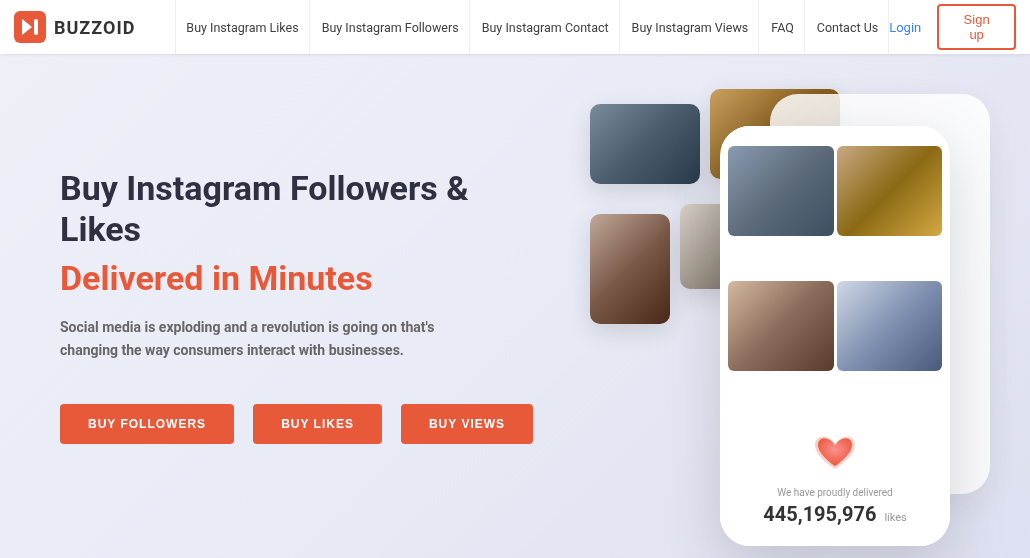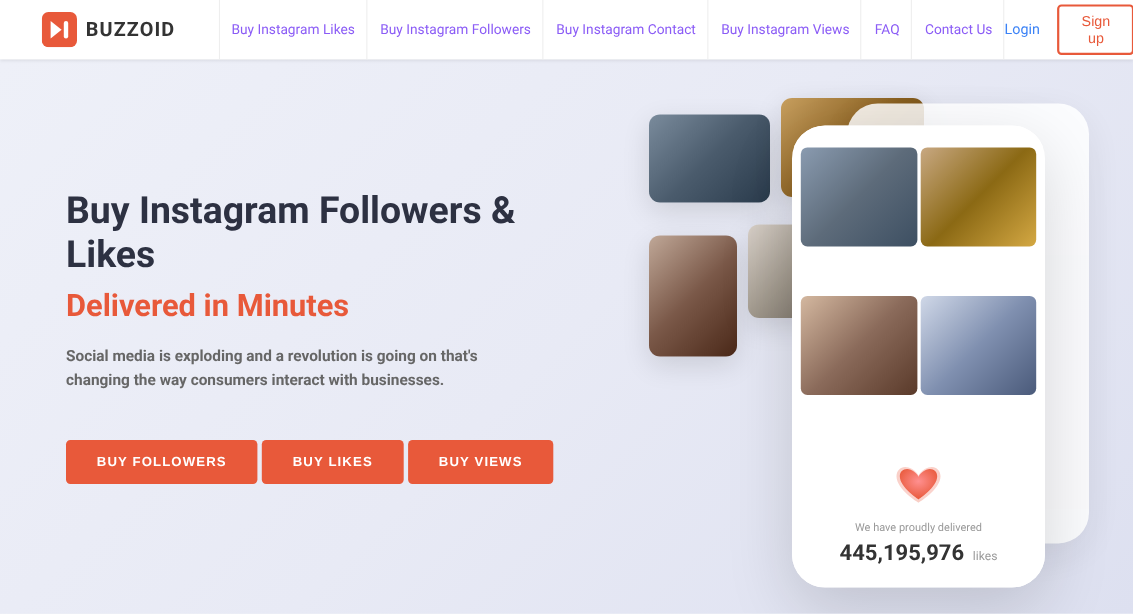--- a/index.html
+++ b/index.html
@@ -4,21 +4,21 @@
   <style>
     * { margin: 0; padding: 0; box-sizing: border-box; }
     body { font-family: -apple-system, BlinkMacSystemFont, 'Segoe UI', Roboto, sans-serif; background: #f0f2f7; }
 
     
     .navbar {
       background: #fff;
       height: 54px;
       display: flex;
       align-items: center;
-      padding: 0 38px;
+      padding: 0 14px;
       box-shadow: 0 1px 3px rgba(0,0,0,0.08);
       position: relative;
       z-index: 10;
     }
     .logo {
       display: flex;
       align-items: center;
       gap: 8px;
       margin-right: 40px;
     }
@@ -33,21 +33,21 @@
       letter-spacing: 1px;
     }
     .nav-links {
       display: flex;
       align-items: center;
       gap: 2px;
       flex: 1;
     }
     .nav-link {
       font-size: 12.5px;
-      color: #8b5cf6;
+      color: #404040;
       text-decoration: none;
       padding: 0 10px;
       height: 54px;
       display: flex;
       align-items: center;
       white-space: nowrap;
       border-right: 1px solid #eee;
     }
     .nav-link:first-child { border-left: 1px solid #eee; }
     .nav-actions {
@@ -87,37 +87,37 @@
       z-index: 2;
     }
     .hero-title {
       font-size: 34px;
       font-weight: 700;
       color: #2d3142;
       line-height: 1.2;
       margin-bottom: 8px;
     }
     .hero-subtitle {
-      font-size: 28px;
+      font-size: 34px;
       font-weight: 700;
       color: #e8593a;
       line-height: 1.2;
       margin-bottom: 18px;
     }
     .hero-desc {
       font-size: 14px;
       color: #666;
       line-height: 1.6;
       margin-bottom: 34px;
       max-width: 380px;
       font-weight: bold;
     }
     .hero-buttons {
       display: flex;
-      gap: 4px;
+      gap: 19px;
       margin-top: 43px;
     }
     .hero-btn {
       background: #e8593a;
       color: #fff;
       border: none;
       padding: 13px 28px;
       border-radius: 4px;
       font-size: 12px;
       font-weight: 700;
@@ -133,21 +133,21 @@
       top: 20px;
       width: 460px;
       height: 520px;
       z-index: 1;
     }
 
     
     .phone-main {
       position: absolute;
       right: 80px;
-      top: 40px;
+      top: 52px;
       width: 230px;
       height: 420px;
       background: #fff;
       border-radius: 30px;
       box-shadow: 0 20px 60px rgba(0,0,0,0.15);
       overflow: hidden;
       display: flex;
       flex-direction: column;
     }
     .phone-main::before {

